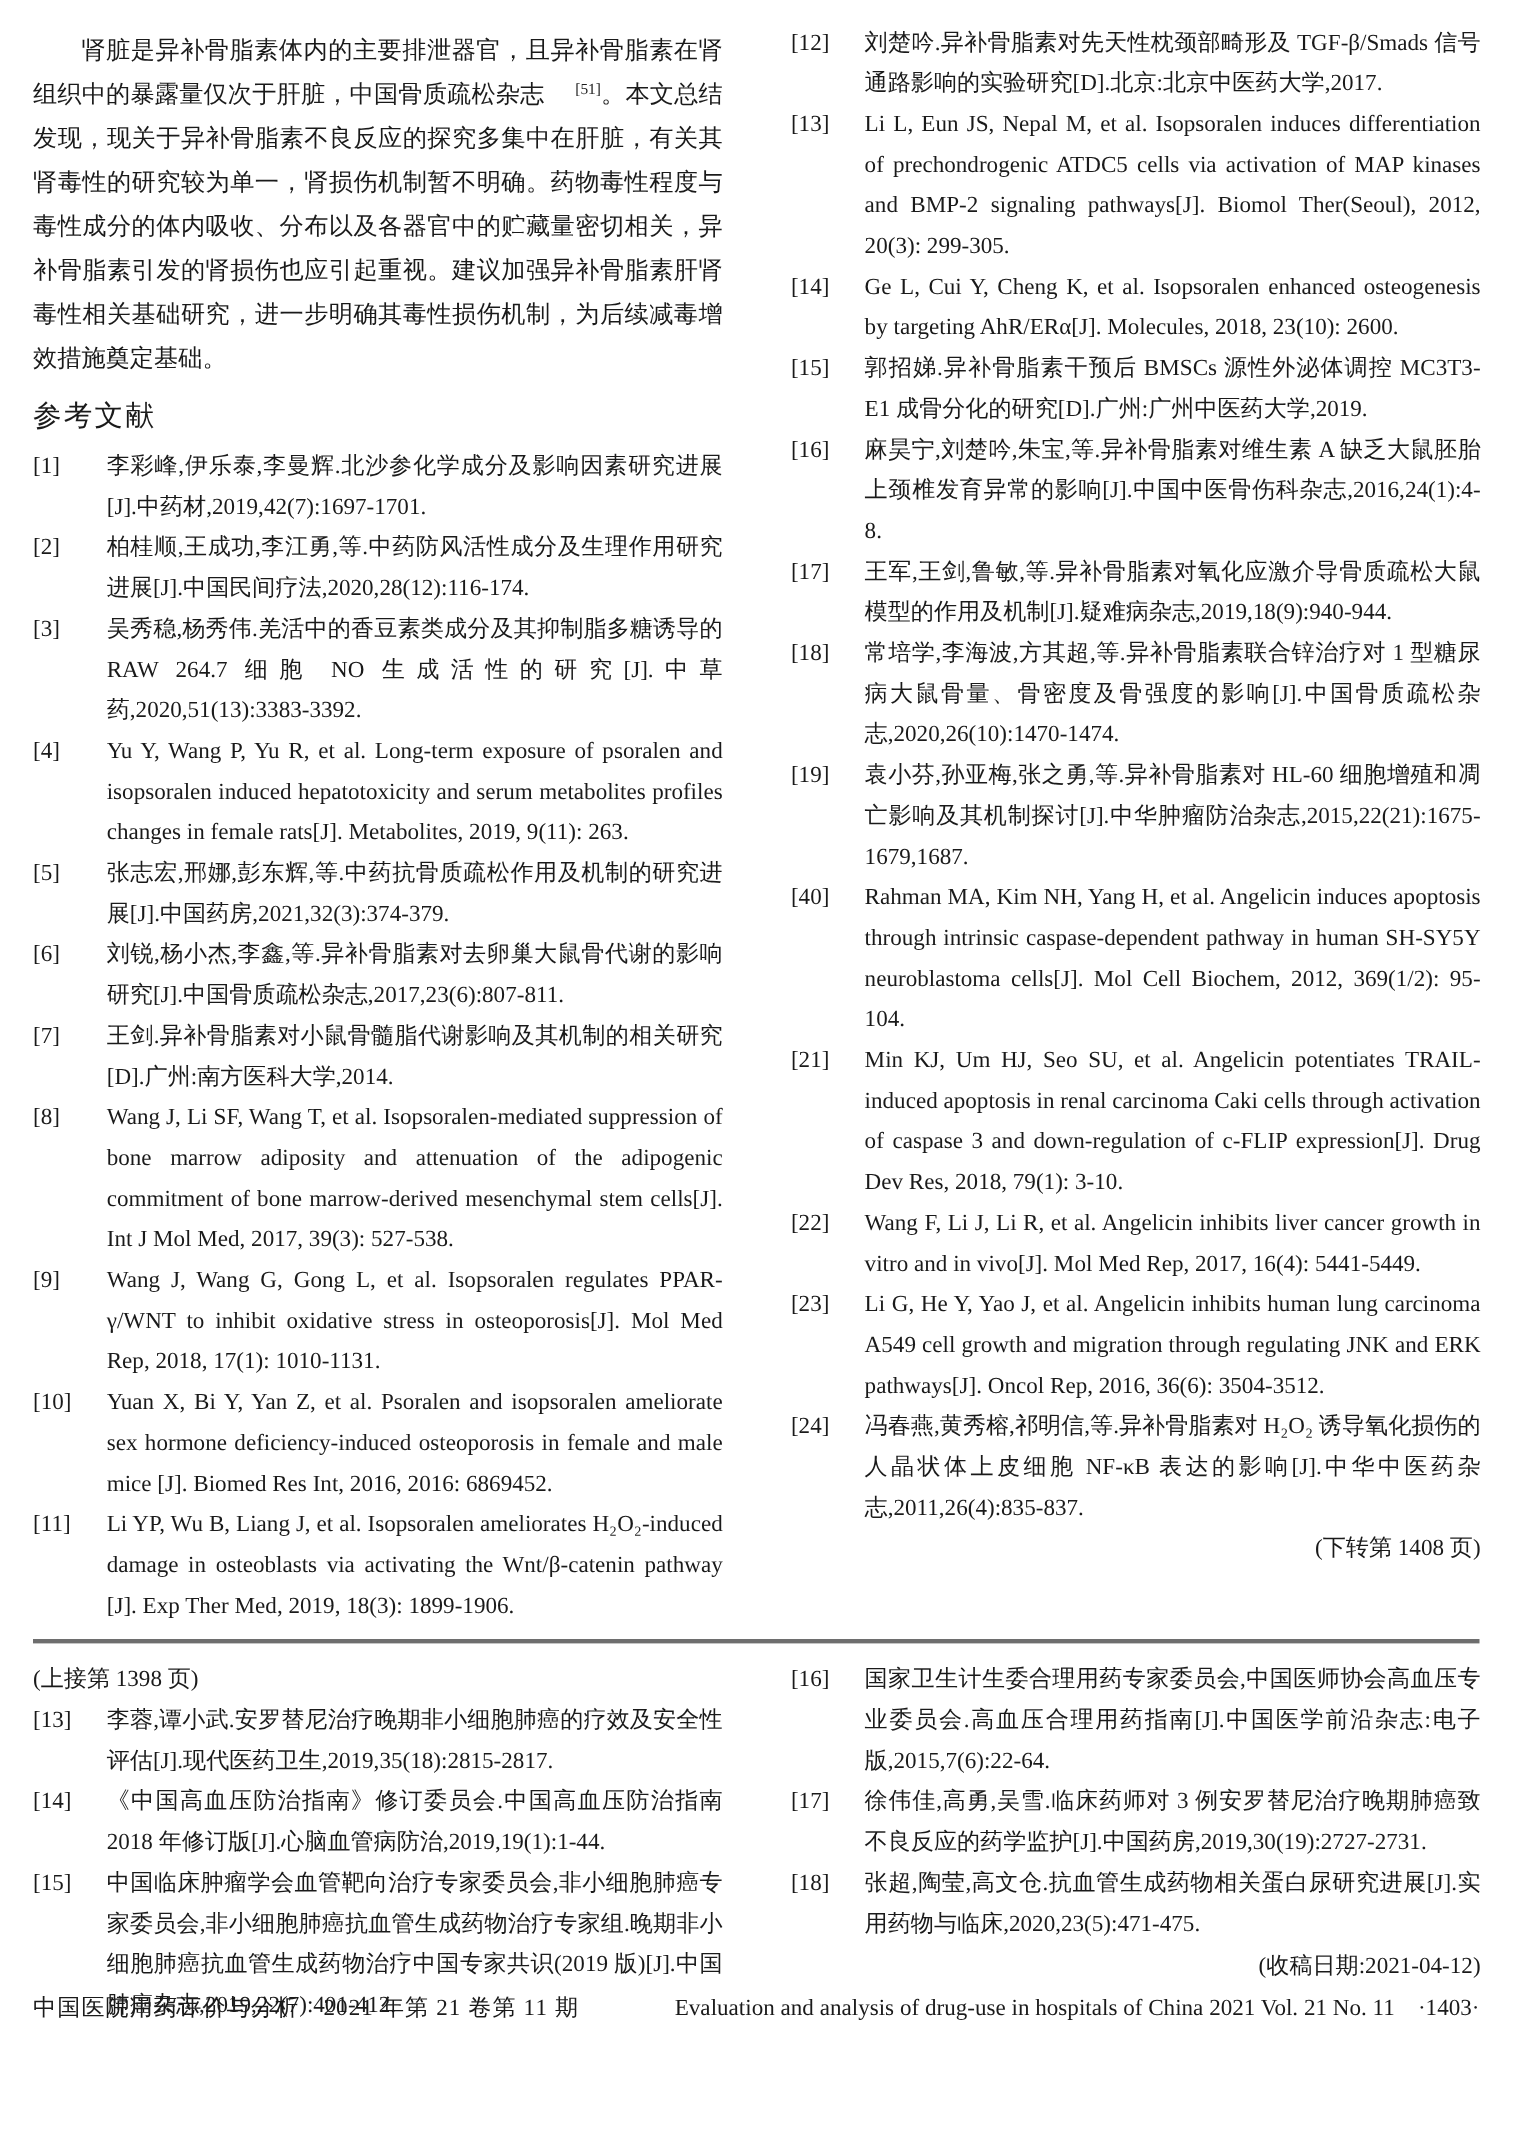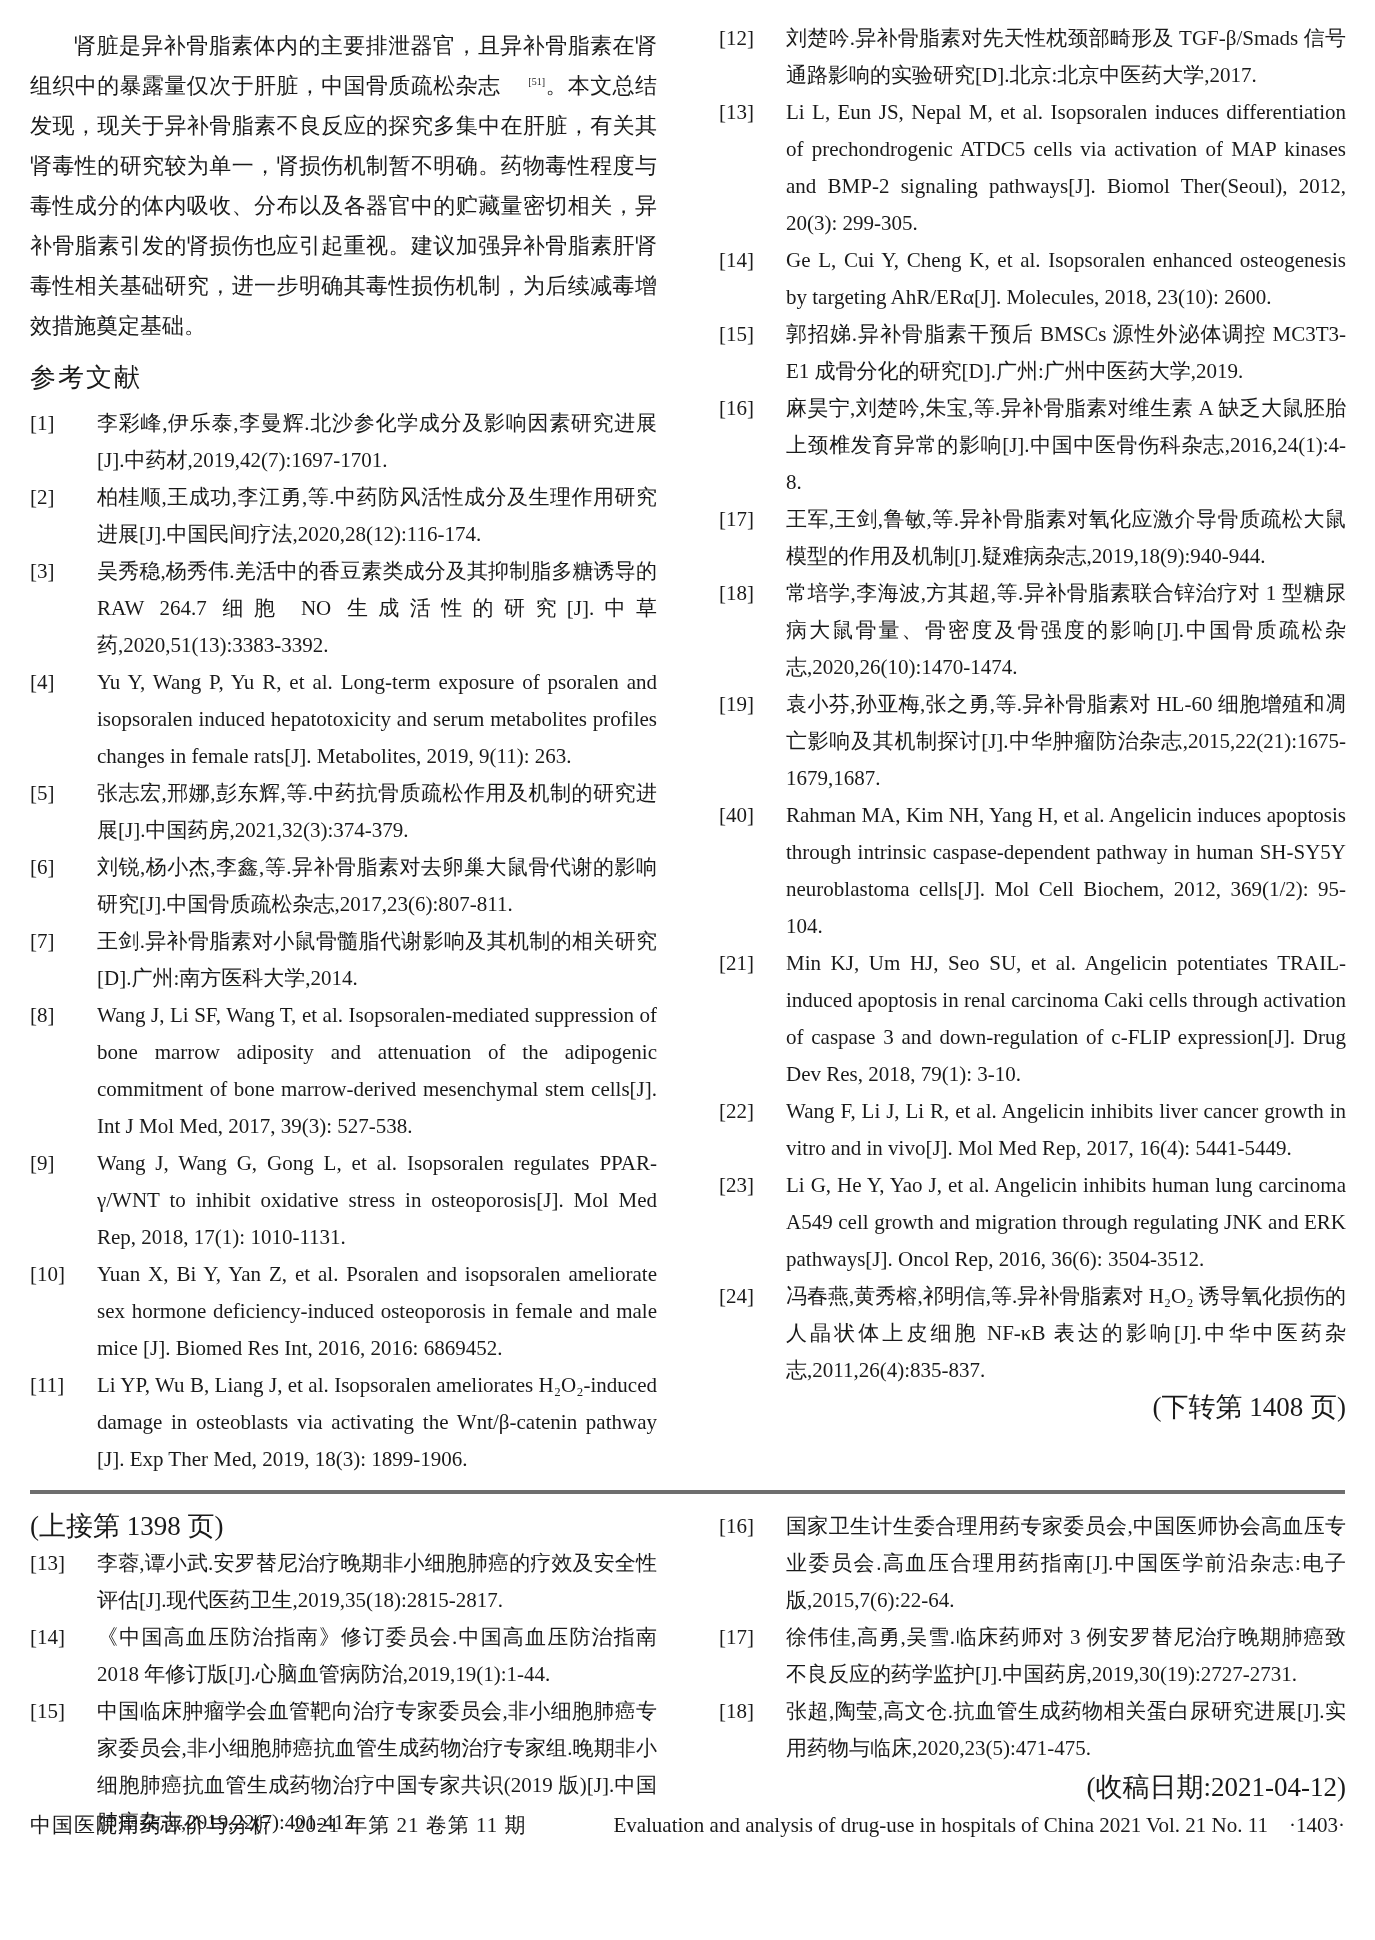--- a/index.html
+++ b/index.html
@@ -31,21 +31,21 @@
     flex: 0 0 627px;
   }
   .intro {
     margin: 6px 0 0 0;
     font-size: 22px;
     line-height: 40px;
     text-align: justify;
     text-indent: 2em;
   }
   .intro sup {
-    font-size: 10px;
+    font-size: 14px;
     line-height: 0;
     margin-left: 28px;
   }
   .refs-heading {
     font-family: "Liberation Sans", "DejaVu Sans", sans-serif;
     font-weight: normal;
     font-size: 26px;
     margin: 14px 0 10px 0;
     letter-spacing: 2px;
   }
@@ -57,21 +57,21 @@
   .ref-num {
     flex: 0 0 67px;
     white-space: nowrap;
   }
   .ref-text {
     flex: 1 1 auto;
     text-align: justify;
     text-align-last: left;
   }
   .note-line {
-    font-size: 27px;
+    font-size: 21px;
     line-height: 37px;
   }
   .right-align {
     text-align: right;
   }
   .separator {
     border: none;
     height: 4px;
     background: #6e6e6e;
     margin: 12px 0 14px 0;

